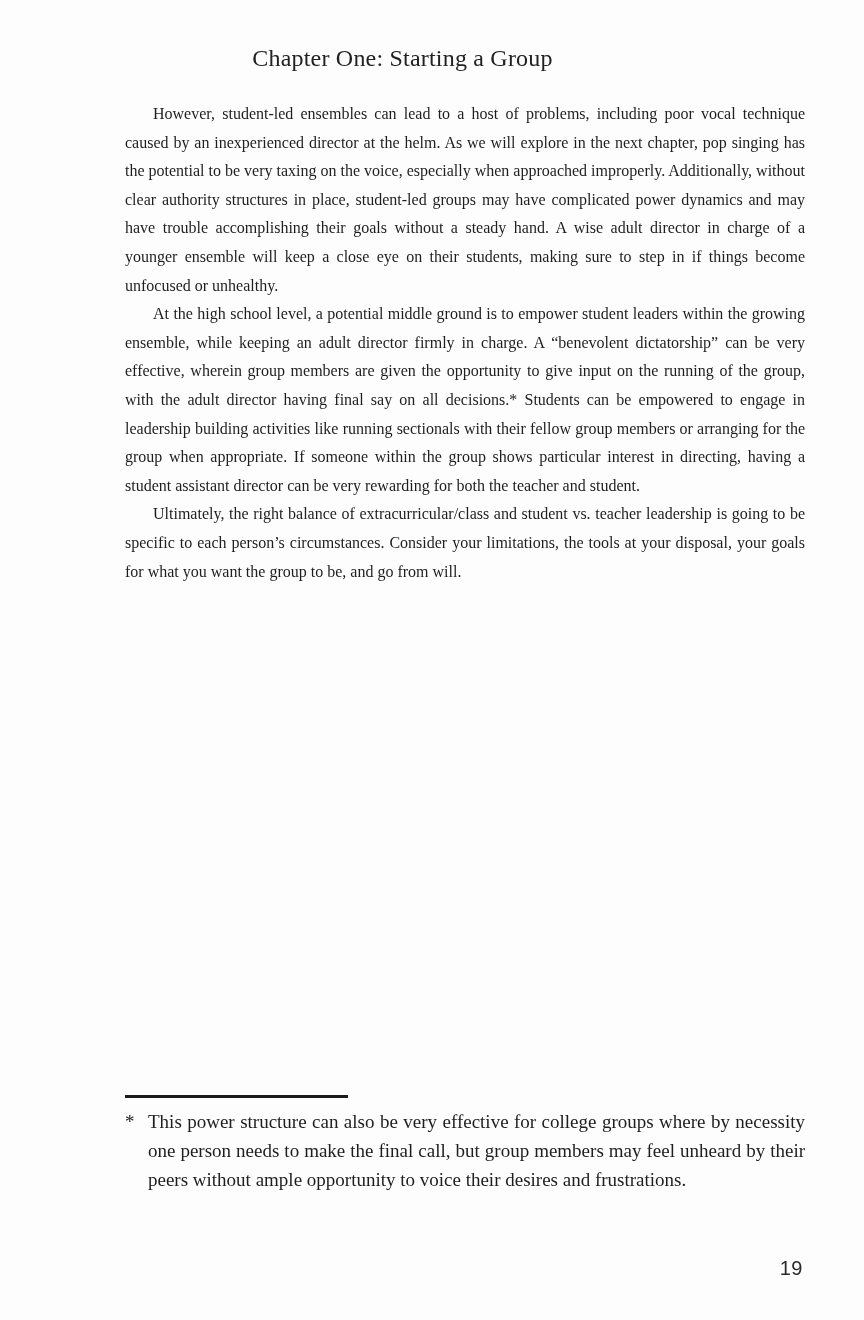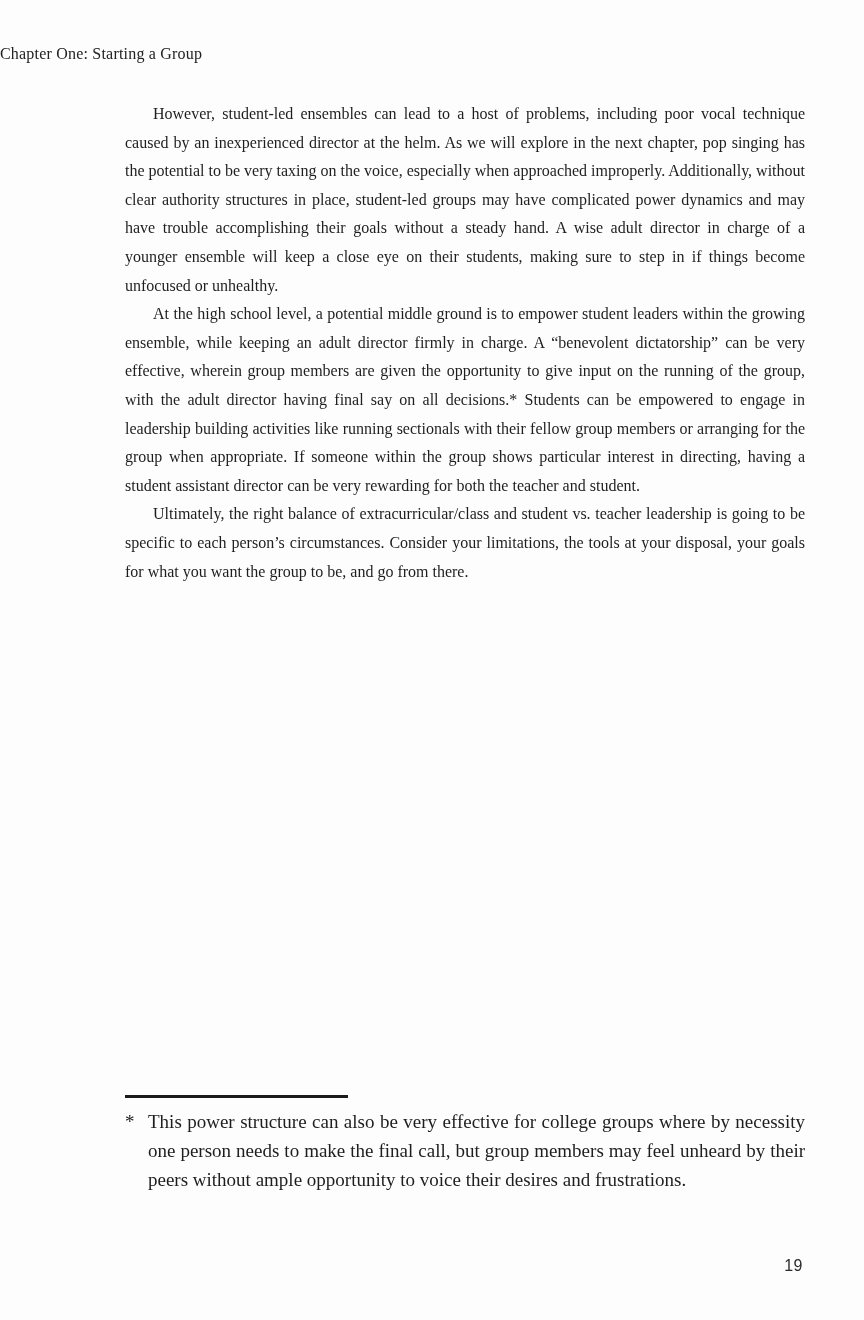--- a/index.html
+++ b/index.html
@@ -14,22 +14,22 @@
     background: #fdfdfd;
     color: #1e1e1e;
     font-family: "Liberation Serif", serif;
     overflow: hidden;
   }
   .running-head {
     position: absolute;
     top: 45px;
     left: 0;
     right: 59px;
-    text-align: left;
-    font-size: 16px;
+    text-align: center;
+    font-size: 24px;
     letter-spacing: 0.2px;
     color: #222;
   }
   .body-text {
     position: absolute;
     top: 100px;
     left: 125px;
     width: 680px;
     font-size: 16px;
     line-height: 28.6px;
@@ -61,36 +61,36 @@
   .fn-marker {
     position: absolute;
     left: 0;
     top: 0;
   }
   .page-number {
     position: absolute;
     top: 1257px;
     right: 61px;
     font-family: "Liberation Sans", sans-serif;
-    font-size: 16px;
+    font-size: 20px;
     color: #2b2b2b;
     letter-spacing: 0.5px;
   }
 </style>
 </head>
 <body>
 
 <div class="page">
 
   <div class="running-head">Chapter One: Starting a Group</div>
 
   <div class="body-text">
     <p class="para">However, student-led ensembles can lead to a host of problems, including poor vocal technique caused by an inexperienced director at the helm. As we will explore in the next chapter, pop singing has the potential to be very taxing on the voice, especially when approached improperly. Additionally, without clear authority structures in place, student-led groups may have complicated power dynamics and may have trouble accomplishing their goals without a steady hand. A wise adult director in charge of a younger ensemble will keep a close eye on their students, making sure to step in if things become unfocused or unhealthy.</p>
     <p class="para">At the high school level, a potential middle ground is to empower student leaders within the growing ensemble, while keeping an adult director firmly in charge. A “benevolent dictatorship” can be very effective, wherein group members are given the opportunity to give input on the running of the group, with the adult director having final say on all decisions.* Students can be empowered to engage in leadership building activities like running sectionals with their fellow group members or arranging for the group when appropriate. If someone within the group shows particular interest in directing, having a student assistant director can be very rewarding for both the teacher and student.</p>
-    <p class="para">Ultimately, the right balance of extracurricular/class and student vs. teacher leadership is going to be specific to each person’s circumstances. Consider your limitations, the tools at your disposal, your goals for what you want the group to be, and go from there.</p>
+    <p class="para">Ultimately, the right balance of extracurricular/class and student vs. teacher leadership is going to be specific to each person’s circumstances. Consider your limitations, the tools at your disposal, your goals for what you want the group to be, and go from will.</p>
   </div>
 
   <div class="footnote">
     <div class="footnote-rule"></div>
     <div class="footnote-body">
       <span class="fn-marker">*</span>
       <span class="fn-text">This power structure can also be very effective for college groups where by necessity one person needs to make the final call, but group members may feel unheard by their peers without ample opportunity to voice their desires and frustrations.</span>
     </div>
   </div>
 

